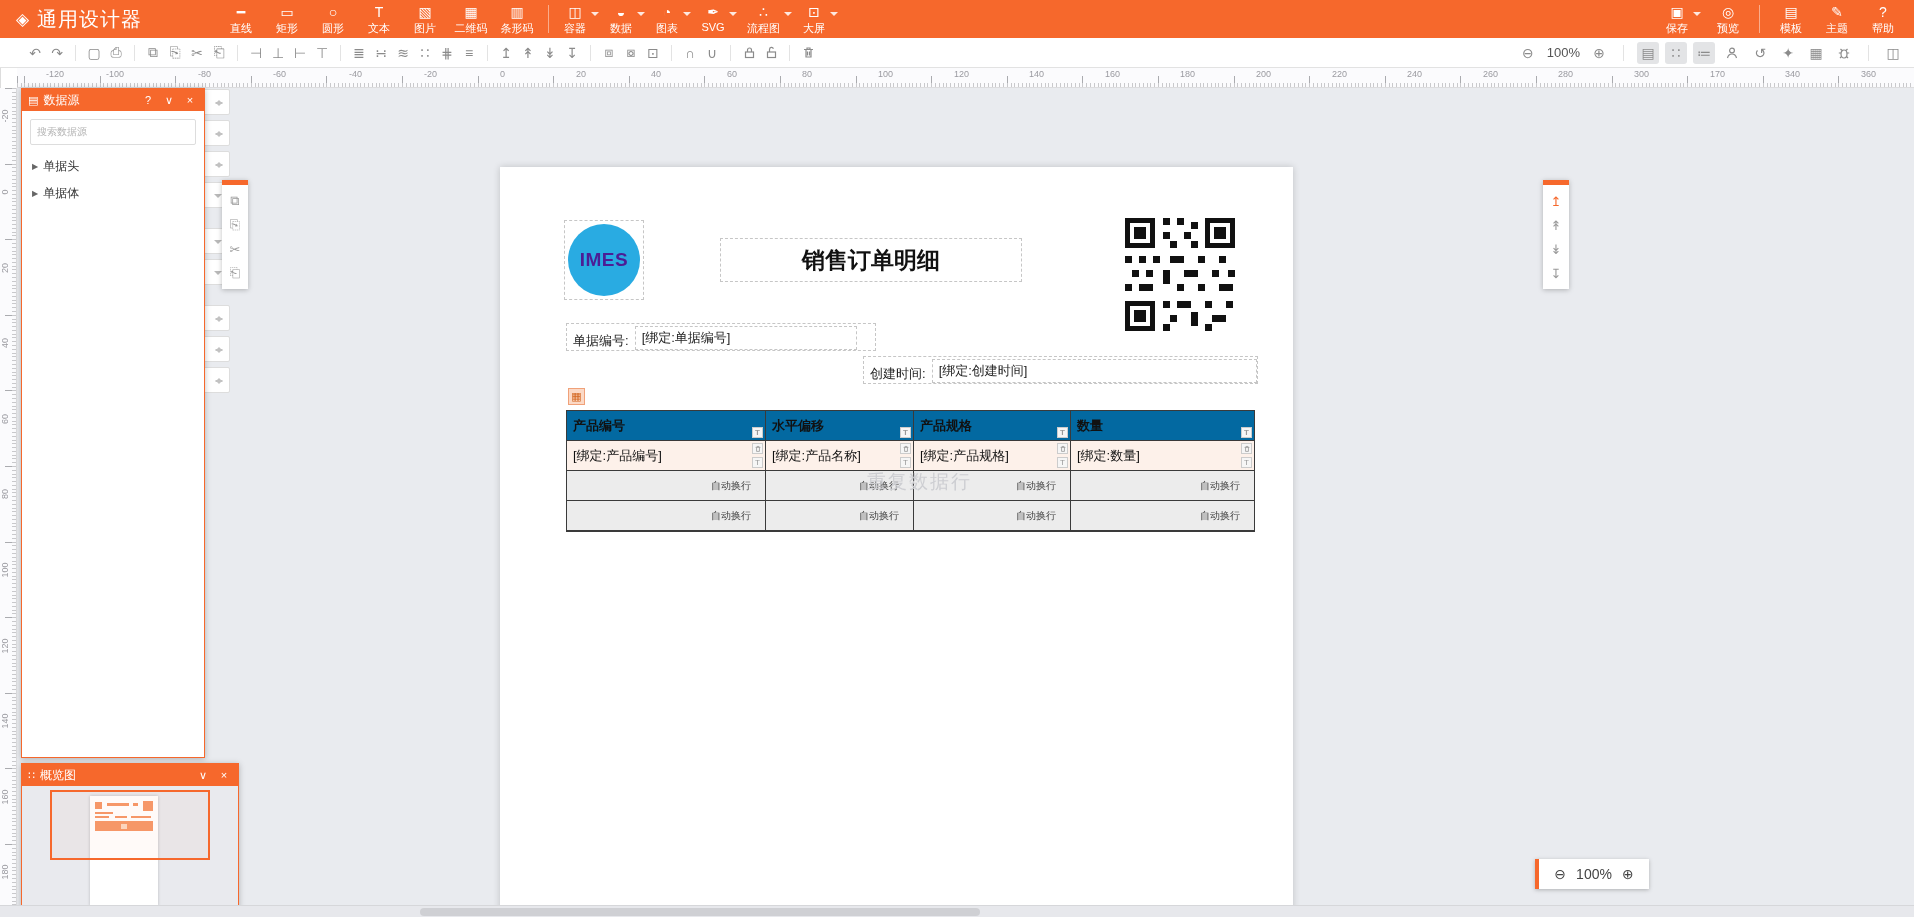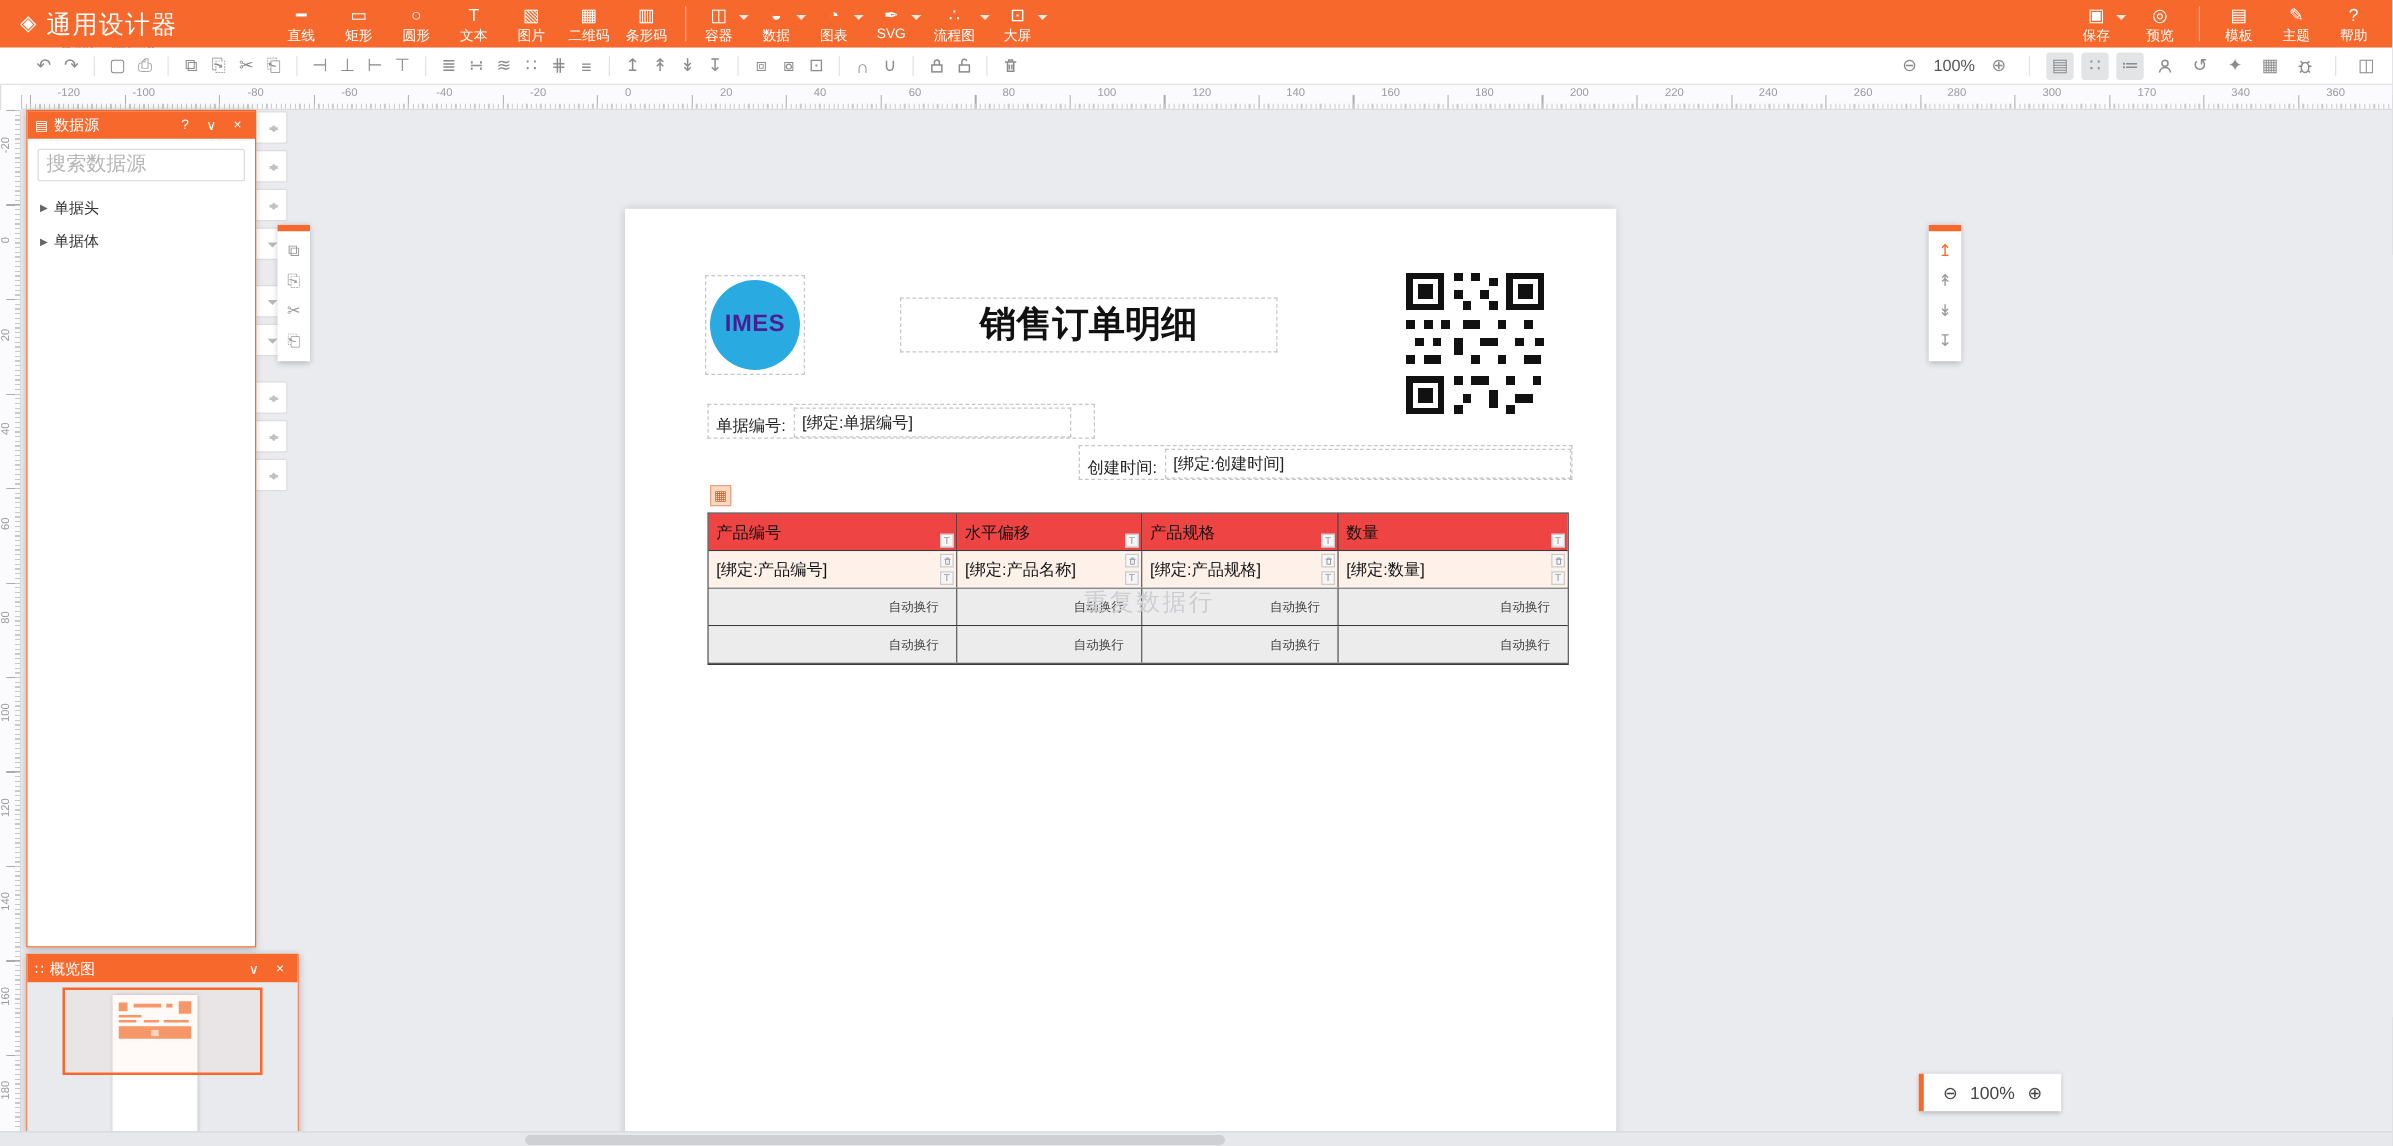--- a/index.html
+++ b/index.html
@@ -36,33 +36,33 @@
 #vruler{position:absolute;left:0;top:88px;width:17px;height:829px;background:#fbfbfd;border-right:1px solid #dcdcde;z-index:10;
  background-image:repeating-linear-gradient(to bottom,#c9c9cc 0 1px,transparent 1px 3.78px),repeating-linear-gradient(to bottom,#aaabaf 0 1px,transparent 1px 75.6px);
  background-size:4px 100%,11px 100%;background-position:right 0,right 0;background-repeat:repeat-y}
 .vl{position:absolute;left:-4px;width:17px;text-align:center;font-size:9px;color:#9a9aa0;transform:rotate(-90deg)}
 
 #canvas{position:absolute;left:17px;top:88px;width:1657px;height:829px;background:#e9ebef;overflow:hidden}
 .page{position:absolute;left:483px;top:79px;width:793px;height:760px;background:#fff;box-shadow:0 0 7px rgba(0,0,0,.18)}
 .dash{border:1px dashed #c6c6c6}
 .el-logo{position:absolute;left:64px;top:53px;width:80px;height:80px;display:flex;align-items:center;justify-content:center;cursor:pointer}
 .logoc{width:72px;height:72px;border-radius:50%;display:flex;align-items:center;justify-content:center;color:#4c1d95;font-weight:bold;font-size:19px;letter-spacing:.5px}
-.el-title{position:absolute;left:220px;top:71px;width:302px;height:44px;display:flex;align-items:center;justify-content:center;font-size:29px;font-weight:bold;color:#111;cursor:pointer}
+.el-title{position:absolute;left:220px;top:71px;width:302px;height:44px;display:flex;align-items:center;justify-content:center;font-size:23px;font-weight:bold;color:#111;cursor:pointer}
 .el-qr{position:absolute;left:623px;top:49px;width:114px;height:117px;cursor:pointer}
 .fieldrow{position:absolute;height:28px;display:flex;align-items:flex-end;font-size:13px;color:#222;cursor:pointer}
 .fieldrow .flabel{padding:0 6px;white-space:nowrap}
 .vbox{height:24px;display:flex;align-items:center;padding:0 6px;font-size:13px;color:#222;white-space:nowrap}
 .el-ticon{position:absolute;left:68px;top:221px;width:17px;height:17px;background:#fbd9c6;border:1px solid #f0a179;color:#d3651f;font-size:11px;display:flex;align-items:center;justify-content:center;cursor:pointer}
 .rtable{position:absolute;left:66px;top:243px;width:689px;border:1px solid #3a3a3a;background:#fff}
 .trow{display:flex;height:30px;border-bottom:1px solid #3a3a3a}
 .trow:last-child{border-bottom:none}
 .cell{position:relative;border-right:1px solid #3a3a3a;padding:0 6px;display:flex;align-items:center;font-size:13px;color:#111;cursor:pointer;overflow:hidden}
 .cell:last-child{border-right:none}
 .c0{width:199px}.c1{width:148px}.c2{width:157px}.c3{flex:1}
-.hrow .cell{font-weight:normal;background:#ef4444}
+.hrow .cell{font-weight:bold;background:#0369a1}
 .brow .cell{background:#fdf1ea}
 .grow .cell{background:#ececec;justify-content:flex-end;font-size:10px;color:#444;padding-right:14px}
 .bT{position:absolute;right:2px;bottom:2px;width:11px;height:11px;border:1px solid #ccc;background:#f6f6f6;color:#999;font-size:8px;line-height:9px;text-align:center}
 .bDel{position:absolute;right:2px;top:2px;width:11px;height:11px;border:1px solid #ccc;background:#f6f6f6;display:flex;align-items:center;justify-content:center}
 .wm{position:absolute;left:300px;top:58px;font-size:19px;color:#cdced2;letter-spacing:2px;pointer-events:none}
 
 .floatbar{position:absolute;width:26px;background:#fff;box-shadow:0 1px 5px rgba(0,0,0,.25);display:flex;flex-direction:column;align-items:center;padding-bottom:4px;z-index:15}
 .floatbar .grip{width:26px;height:5px;background:#f6682c;margin-bottom:4px}
 .floatbar .fic{width:20px;height:24px;display:flex;align-items:center;justify-content:center;font-size:13px;color:#9a9a9a;cursor:pointer}
 .fic.orange{color:#f6682c}
@@ -73,21 +73,21 @@
 #hscroll{position:absolute;left:0;top:905px;width:1914px;height:12px;background:#e7e8ec;border-top:1px solid #d6d7da;z-index:45}
 #hscroll .thumb{position:absolute;left:420px;top:2px;width:560px;height:8px;border-radius:4px;background:#cfd0d4;cursor:pointer}
 
 .panel{position:absolute;background:#fff;border:1px solid #f6682c;box-shadow:0 1px 6px rgba(0,0,0,.25);z-index:30}
 .phead{height:22px;background:#f6682c;color:#fff;display:flex;align-items:center;padding:0 6px;font-size:12px;gap:5px}
 .phead .pico{font-size:11px}
 .phead .sp{flex:1}
 .phead .hic{width:16px;text-align:center;cursor:pointer;font-size:11px}
 #dspanel{left:21px;top:88px;width:184px;height:670px}
 .search{margin:8px;height:26px;border:1px solid #ddd;border-radius:2px;display:flex;align-items:center;padding:0 6px}
-.search input{border:none;outline:none;width:100%;font-size:16px;color:#333;font-family:Liberation Mono, monospace}
+.search input{border:none;outline:none;width:100%;font-size:10px;color:#333;font-family:Liberation Mono, monospace}
 .search input::placeholder{color:#b5b5b5}
 .treeitem{display:flex;align-items:center;gap:5px;padding:5px 10px;font-size:12px;color:#333;cursor:pointer}
 .treeitem .arr{font-size:8px;color:#666}
 
 #ovpanel{left:21px;top:763px;width:218px;height:146px}
 .ovbody{position:relative;height:123px;background:#e9eaee;overflow:hidden}
 .ovthumb{position:absolute;left:68px;top:10px;width:68px;height:110px;background:#fff;box-shadow:0 0 3px rgba(0,0,0,.2)}
 .ovview{position:absolute;left:28px;top:4px;width:160px;height:70px;border:2px solid #f6682c;background:rgba(246,104,44,.03)}
 .mk{position:absolute;background:#f6996b}
 

